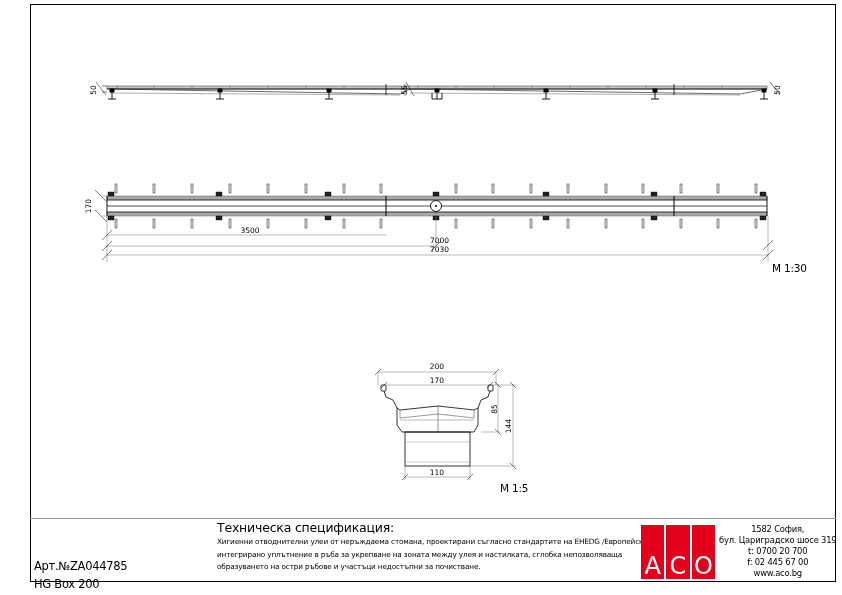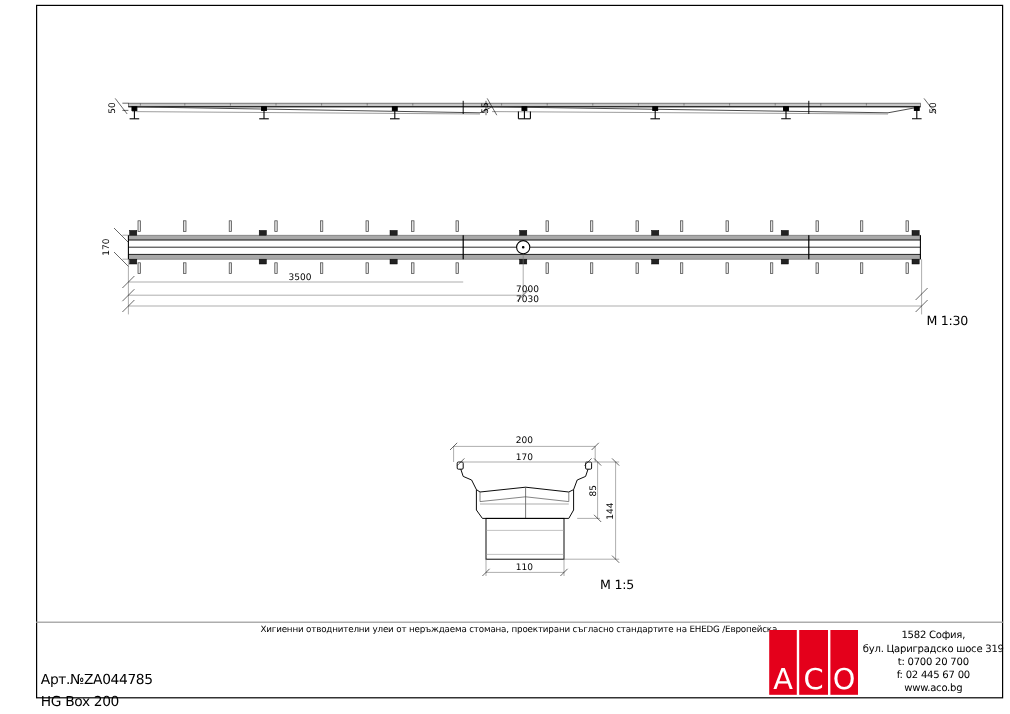--- a/index.html
+++ b/index.html
@@ -254,22 +254,25 @@
 
 <div class="tb-line"></div>
 
 <div class="art">
   <div>Арт.№ZA044785</div>
   <div>HG Box 200</div>
   <div>L=7000mm</div>
 </div>
 
 <div class="spec">
+  <div class="spec-title">Техническа спецификация:</div>
   <div class="spec-body">
     <div>Хигиенни отводнителни улеи от неръждаема стомана, проектирани съгласно стандартите на EHEDG /Европейска</div>
+    <div>интегрирано уплътнение в ръба за укрепване на зоната между улея и настилката, сглобка непозволяваща</div>
+    <div>образуването на остри ръбове и участъци недостъпни за почистване.</div>
   </div>
 </div>
 
 <div class="logo">
   <div class="col">
       <span>A</span>
     </div>
   <div class="col">
       <span>C</span>
     </div>

